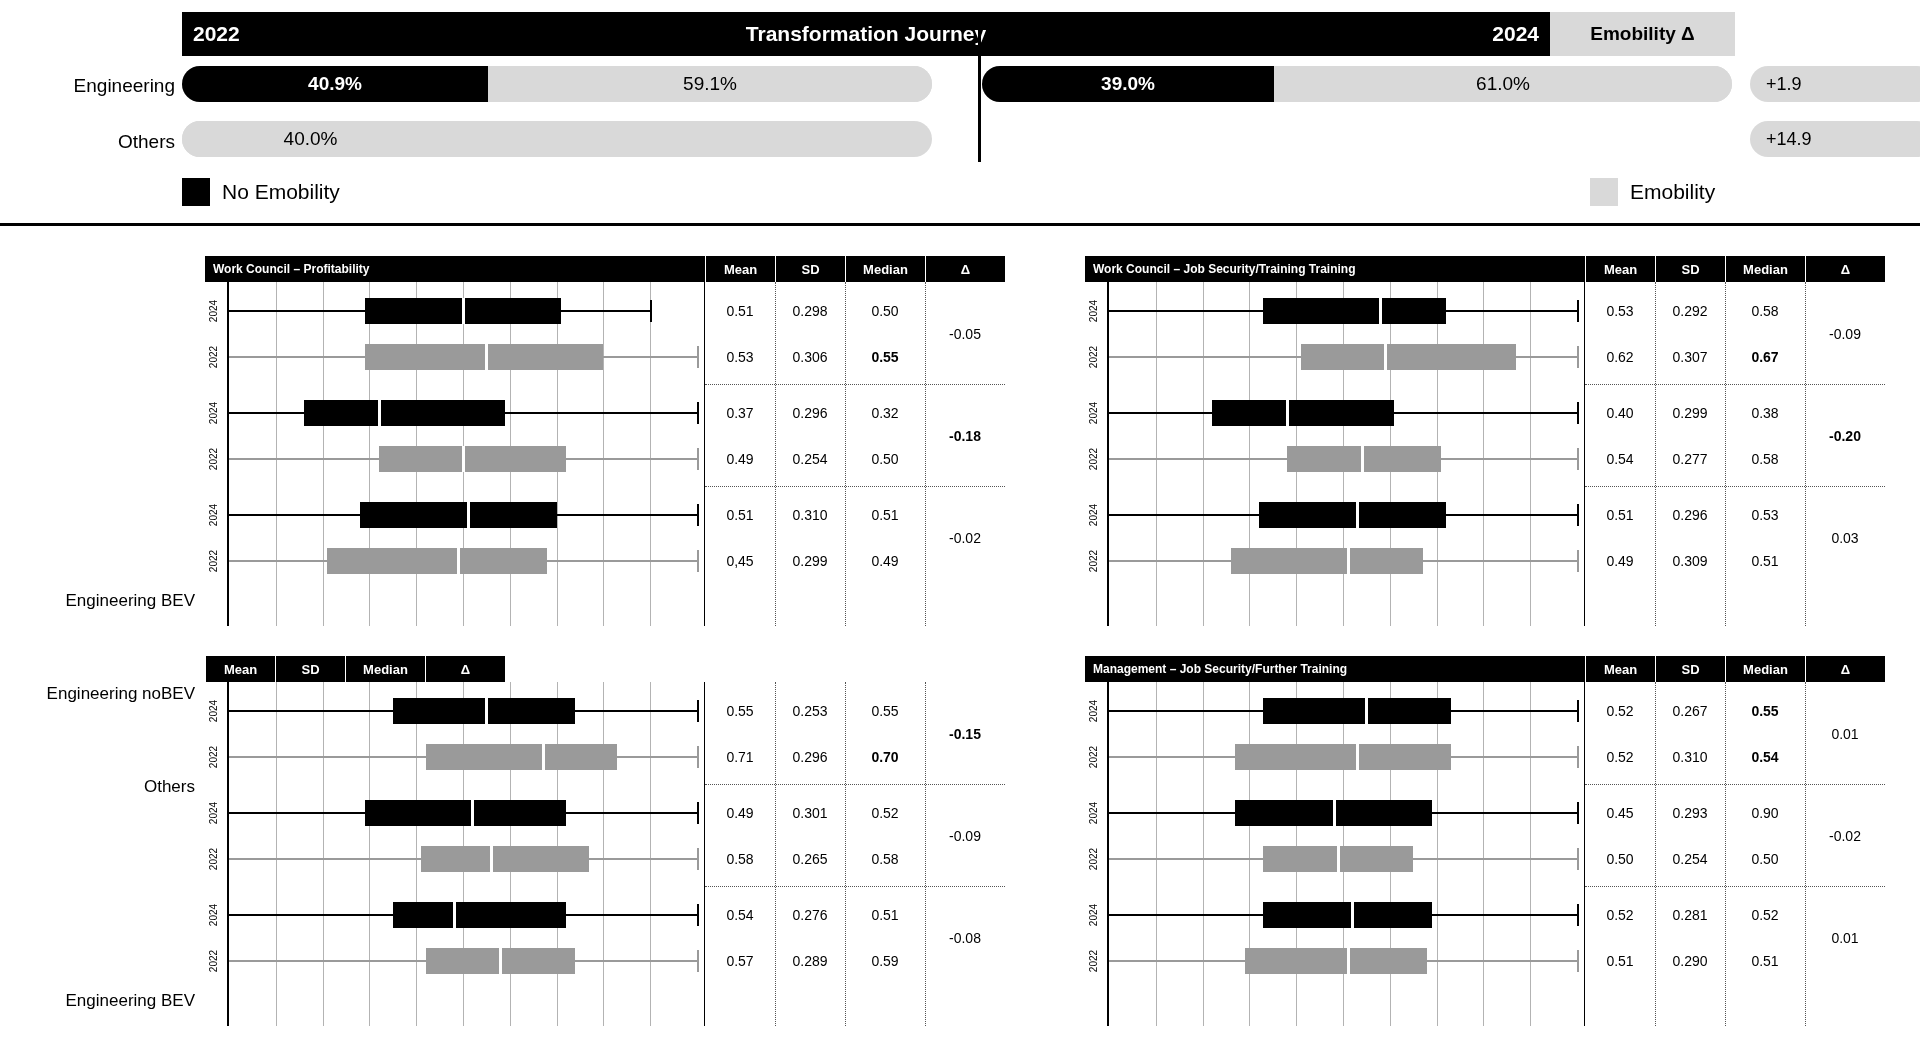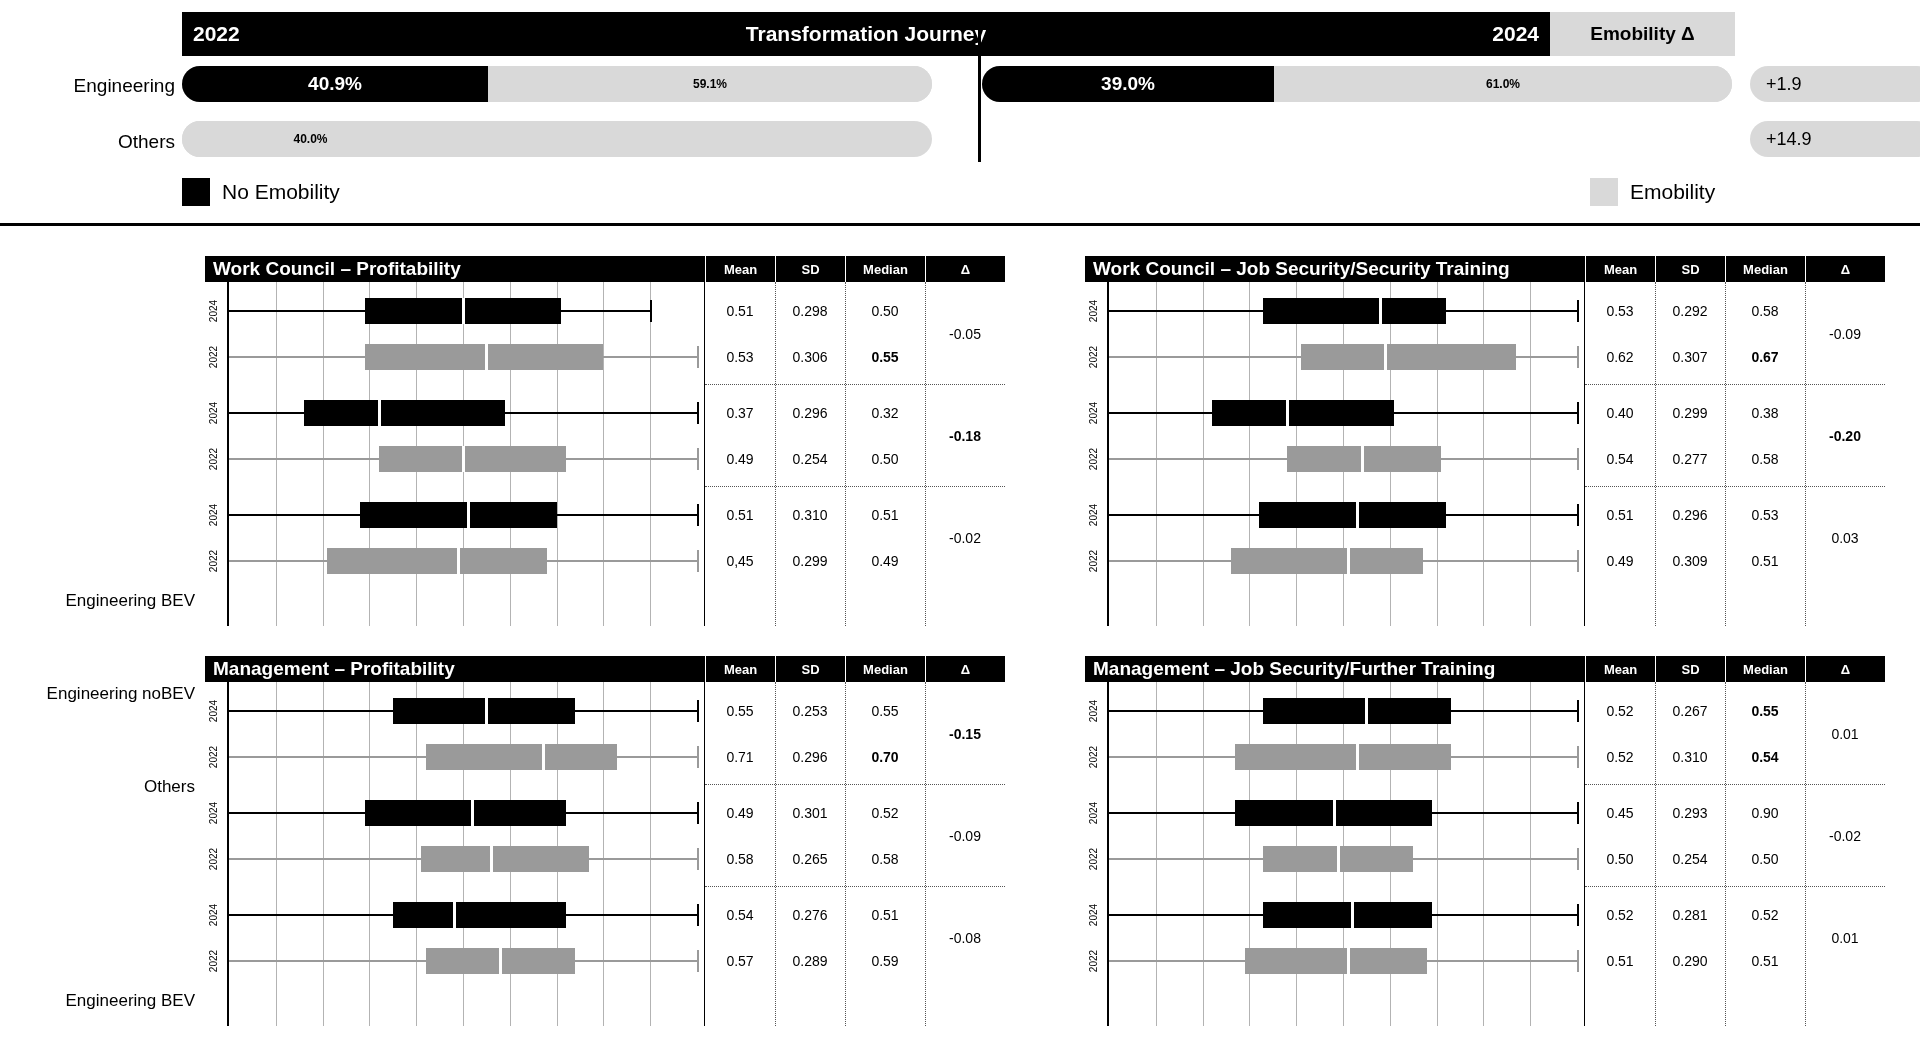--- a/index.html
+++ b/index.html
@@ -85,21 +85,21 @@
   .seg-dark {
     background: #000;
     color: #fff;
     display: flex; align-items: center; justify-content: center;
     font-size: 19px; font-weight: bold;
   }
   .seg-light {
     background: #d9d9d9;
     color: #000;
     display: flex; align-items: center; justify-content: center;
-    font-size: 12px; font-weight: bold;
+    font-size: 19px; font-weight: normal;
   }
   .delta-pill {
     position: absolute;
     height: 36px;
     width: 185px;
     border-radius: 18px;
     background: #d9d9d9;
     display: flex;
     align-items: center;
     padding-left: 16px;
@@ -143,21 +143,21 @@
 
   .panel-head {
     display: flex;
     height: 26px;
     width: 800px;
   }
   .ph-title {
     flex: 0 0 500px;
     background: #000;
     color: #fff;
-    font-size: 19px;
+    font-size: 12px;
     font-weight: bold;
     display: flex;
     align-items: center;
     padding-left: 8px;
   }
   .ph-col {
     background: #000;
     color: #fff;
     font-size: 13px;
     font-weight: bold;
@@ -430,21 +430,21 @@
           <div class="stat-cell c-median" style="top:210px">0.51</div>
           <div class="stat-cell c-mean" style="top:256px">0,45</div>
           <div class="stat-cell c-sd2" style="top:256px">0.299</div>
           <div class="stat-cell c-median" style="top:256px">0.49</div>
           <div class="stat-cell c-delta" style="top:233px; font-weight:normal">-0.02</div>
         </div>
       </div>
     </div>
   <div class="panel p-tr" id="panel-1">
       <div class="panel-head">
-        <div class="ph-title">Work Council – Job Security/Security Training</div>
+        <div class="ph-title">Work Council – Job Security/Training Training</div>
         <div class="ph-col ph-mean">Mean</div>
         <div class="ph-col ph-sd">SD</div>
         <div class="ph-col ph-median">Median</div>
         <div class="ph-col ph-delta">Δ</div>
       </div>
       <div class="panel-body">
         <div class="plot">
           <div class="gridline" style="left:70.80000000000001px"></div>
           <div class="gridline" style="left:117.60000000000001px"></div>
           <div class="gridline" style="left:164.4px"></div>
@@ -523,21 +523,20 @@
           <div class="stat-cell c-median" style="top:210px">0.53</div>
           <div class="stat-cell c-mean" style="top:256px">0.49</div>
           <div class="stat-cell c-sd2" style="top:256px">0.309</div>
           <div class="stat-cell c-median" style="top:256px">0.51</div>
           <div class="stat-cell c-delta" style="top:233px; font-weight:normal">0.03</div>
         </div>
       </div>
     </div>
   <div class="panel p-bl" id="panel-2">
       <div class="panel-head">
-        <div class="ph-title">Management – Profitability</div>
         <div class="ph-col ph-mean">Mean</div>
         <div class="ph-col ph-sd">SD</div>
         <div class="ph-col ph-median">Median</div>
         <div class="ph-col ph-delta">Δ</div>
       </div>
       <div class="panel-body">
         <div class="plot">
           <div class="gridline" style="left:70.80000000000001px"></div>
           <div class="gridline" style="left:117.60000000000001px"></div>
           <div class="gridline" style="left:164.4px"></div>

